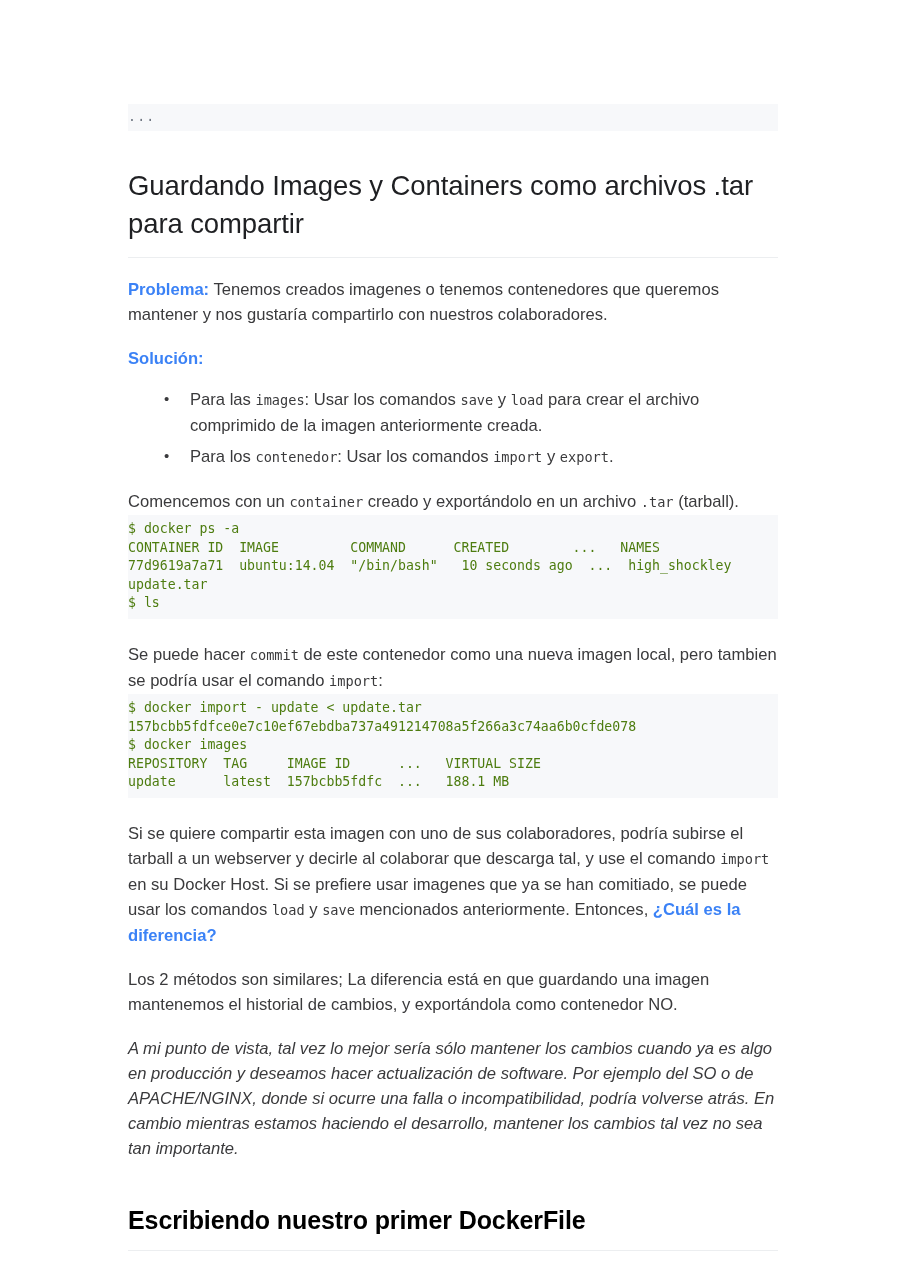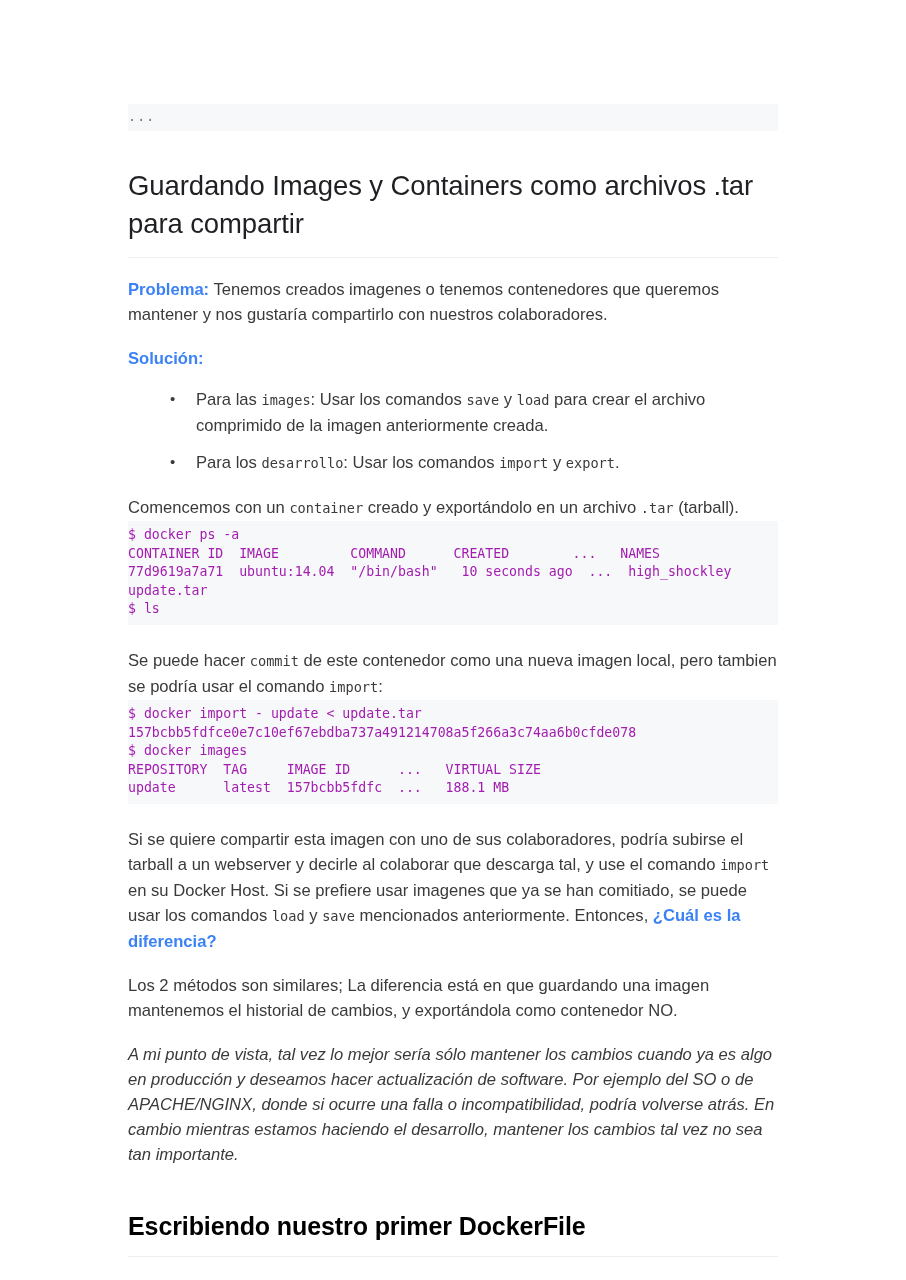--- a/index.html
+++ b/index.html
@@ -27,21 +27,21 @@
     top: 104px;
     width: 650px;
   }
 
   
   .codeblock {
     background: #f7f8fa;
     font-family: "DejaVu Sans Mono", "Liberation Mono", monospace;
     font-size: 13.2px;
     line-height: 18.6px;
-    color: #a21caf;
+    color: #4d7c0f;
     white-space: pre-wrap;
     word-break: break-all;
     padding: 5px 8px 6px 0px;
     margin: 0;
   }
   .codeblock .ln {
     display: block;
     padding-left: 14px;
     text-indent: -14px;
   }
@@ -99,21 +99,21 @@
     margin: 16px 0 0 0;
     padding: 0 0 0 22px;
     list-style: none;
   }
   ul.bullets li {
     font-size: 16.6px;
     line-height: 25px;
     color: #3a3a3c;
     position: relative;
     padding-left: 34px;
-    margin: 12px;
+    margin: 6px;
   }
   ul.bullets li::before {
     content: "\2022";
     position: absolute;
     left: 8px;
     top: -1px;
     font-size: 15px;
     color: #3a3a3c;
   }
 </style>
@@ -126,21 +126,21 @@
     <pre class="codeblock ellipsis"><span class="ln">...</span></pre>
 
     <h1 class="doc-title">Guardando Images y Containers como archivos .tar para compartir</h1>
 
     <p class="para"><strong>Problema:</strong><span> Tenemos creados imagenes o tenemos contenedores que queremos mantener y nos gustaría compartirlo con nuestros colaboradores.</span></p>
 
     <p class="para"><strong>Solución:</strong></p>
 
     <ul class="bullets">
       <li><span>Para las </span><code class="inline">images</code><span>: Usar los comandos </span><code class="inline">save</code><span> y </span><code class="inline">load</code><span> para crear el archivo comprimido de la imagen anteriormente creada.</span></li>
-      <li><span>Para los </span><code class="inline">desarrollo</code><span>: Usar los comandos </span><code class="inline">import</code><span> y </span><code class="inline">export</code><span>.</span></li>
+      <li><span>Para los </span><code class="inline">contenedor</code><span>: Usar los comandos </span><code class="inline">import</code><span> y </span><code class="inline">export</code><span>.</span></li>
     </ul>
 
     <p class="para flush"><span>Comencemos con un </span><code class="inline">container</code><span> creado y exportándolo en un archivo </span><code class="inline">.tar</code><span> (tarball).</span></p>
 
     <pre class="codeblock"><span class="ln">$ docker ps -a</span><span class="ln">CONTAINER ID  IMAGE         COMMAND      CREATED        ...   NAMES</span><span class="ln">77d9619a7a71  ubuntu:14.04  "/bin/bash"   10 seconds ago  ...  high_shockley</span><span class="ln">update.tar</span><span class="ln">$ ls</span></pre>
 
     <p class="para tight flush"><span>Se puede hacer </span><code class="inline">commit</code><span> de este contenedor como una nueva imagen local, pero tambien se podría usar el comando </span><code class="inline">import</code><span>:</span></p>
 
     <pre class="codeblock"><span class="ln">$ docker import - update &lt; update.tar</span><span class="ln">157bcbb5fdfce0e7c10ef67ebdba737a491214708a5f266a3c74aa6b0cfde078</span><span class="ln">$ docker images</span><span class="ln">REPOSITORY  TAG     IMAGE ID      ...   VIRTUAL SIZE</span><span class="ln">update      latest  157bcbb5fdfc  ...   188.1 MB</span></pre>
 

